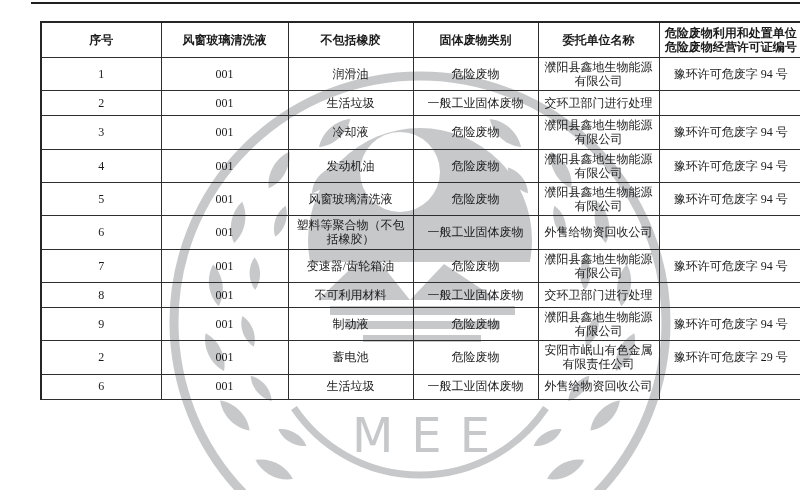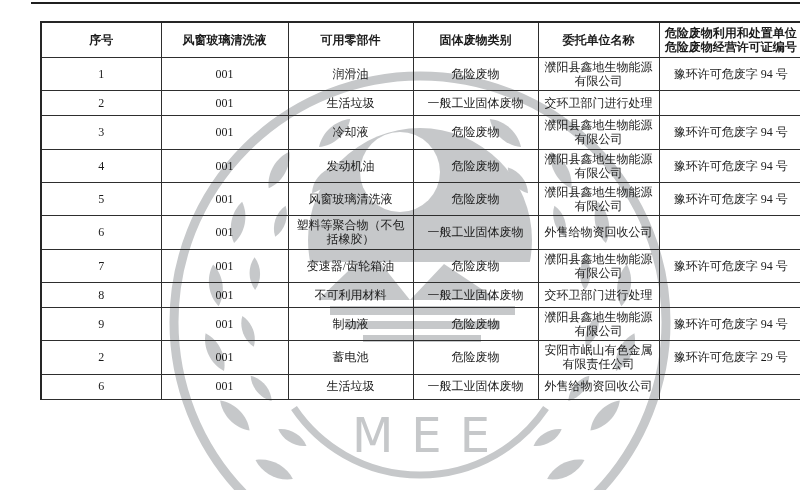--- a/index.html
+++ b/index.html
@@ -98,21 +98,21 @@
           <col style="width:127px">
           <col style="width:125px">
         <col style="width:125px">
           <col style="width:121px">
           <col style="width:144px">
       </colgroup>
       <thead>
         <tr>
           <th>序号</th>
           <th>风窗玻璃清洗液</th>
-          <th>可用零部件</th>
+          <th>不包括橡胶</th>
           <th>固体废物类别</th>
           <th>委托单位名称</th>
           <th>
             <div class="hdr-line">危险废物利用和处置单位</div>
             <div class="hdr-line">危险废物经营许可证编号</div>
           </th>
         </tr>
       </thead>
       <tbody id="tbody">
           <tr>

